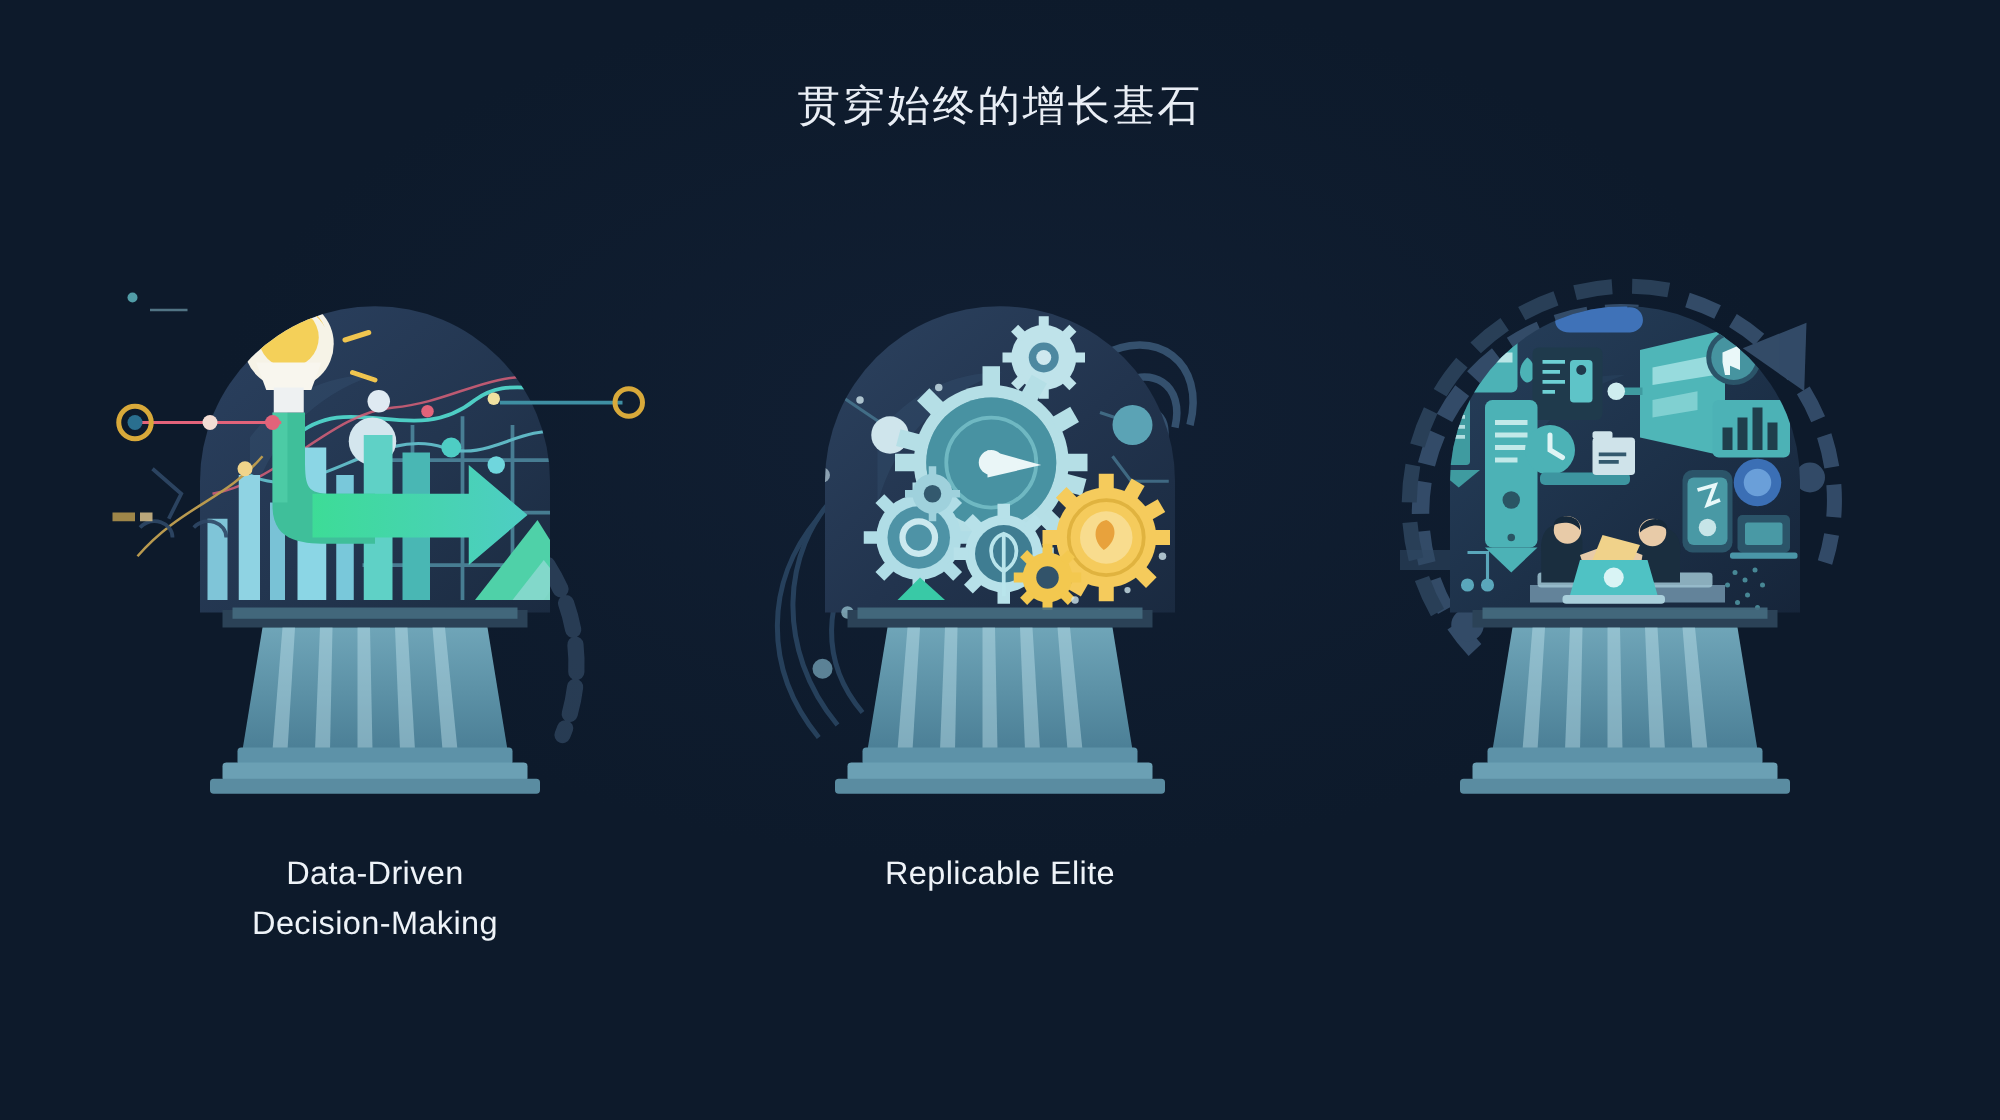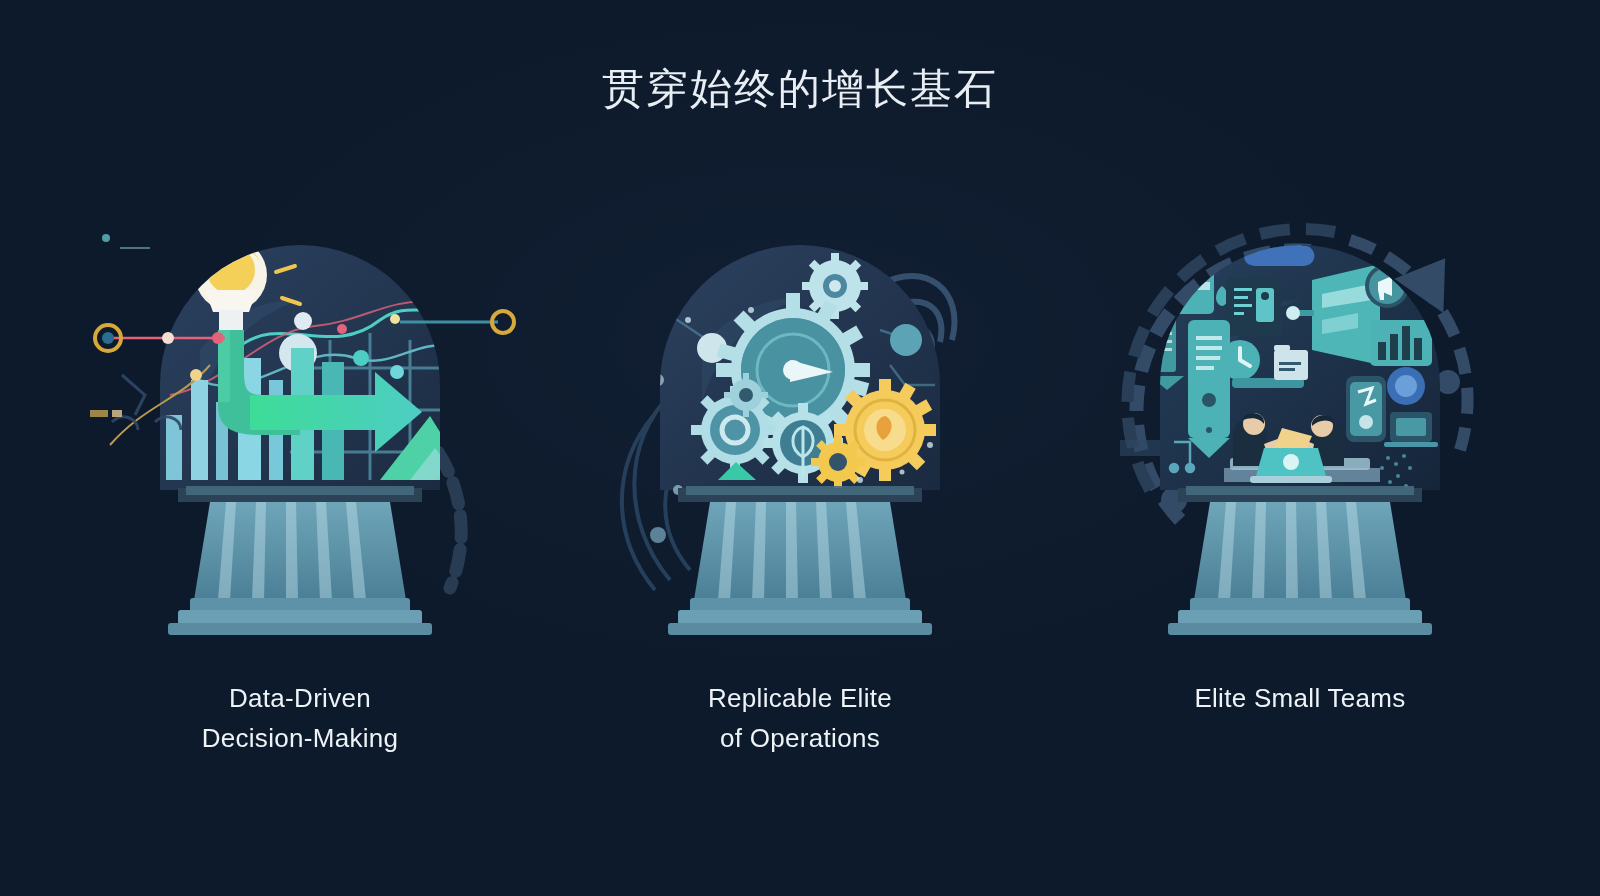--- a/index.html
+++ b/index.html
@@ -20,21 +20,21 @@
     background:
       radial-gradient(ellipse 900px 500px at 50% 38%, #111f33 0%, #0d1a2b 70%),
       #0d1a2b;
   }
   .slide-title {
     position: absolute;
     top: 68px;
     left: 0;
     width: 100%;
     text-align: center;
-    font-size: 42px;
+    font-size: 34px;
     letter-spacing: 2px;
     color: #e9eef5;
     font-weight: 400;
     line-height: 1;
   }
   .cards {
     position: absolute;
     top: 190px;
     left: 0;
     width: 100%;
@@ -449,21 +449,20 @@
             <path d="M296 312 L306 312 L316 410 L304 410 Z"></path>
           </g>
           <rect x="140" y="408" width="220" height="14" rx="3" fill="#5d92a8"></rect>
           <rect x="128" y="420" width="244" height="15" rx="3" fill="#6ba0b4"></rect>
           <rect x="118" y="433" width="264" height="12" rx="3" fill="#5a8ca1"></rect>
         </g>
       </svg>
 
       <div class="caption">
         <span class="l1">Replicable Elite</span>
-        <span class="l2">of Operations</span>
       </div>
     </div>
 
     <div class="card">
       <svg class="art" viewBox="0 0 500 460">
         <defs>
           <clipPath id="dome3">
             <path d="M110 300 L110 195 A140 140 0 0 1 390 195 L390 300 Z"></path>
           </clipPath>
           <linearGradient id="domegrad3" x1="0" y1="0" x2="1" y2="1">
@@ -659,18 +658,17 @@
             <path d="M266 312 L276 312 L282 410 L270 410 Z"></path>
             <path d="M296 312 L306 312 L316 410 L304 410 Z"></path>
           </g>
           <rect x="140" y="408" width="220" height="14" rx="3" fill="#5d92a8"></rect>
           <rect x="128" y="420" width="244" height="15" rx="3" fill="#6ba0b4"></rect>
           <rect x="118" y="433" width="264" height="12" rx="3" fill="#5a8ca1"></rect>
         </g>
       </svg>
 
       <div class="caption">
-        <span class="l1">Elite Small Teams</span>
       </div>
     </div>
 
   </div>
 </div>
 
 </body></html>

